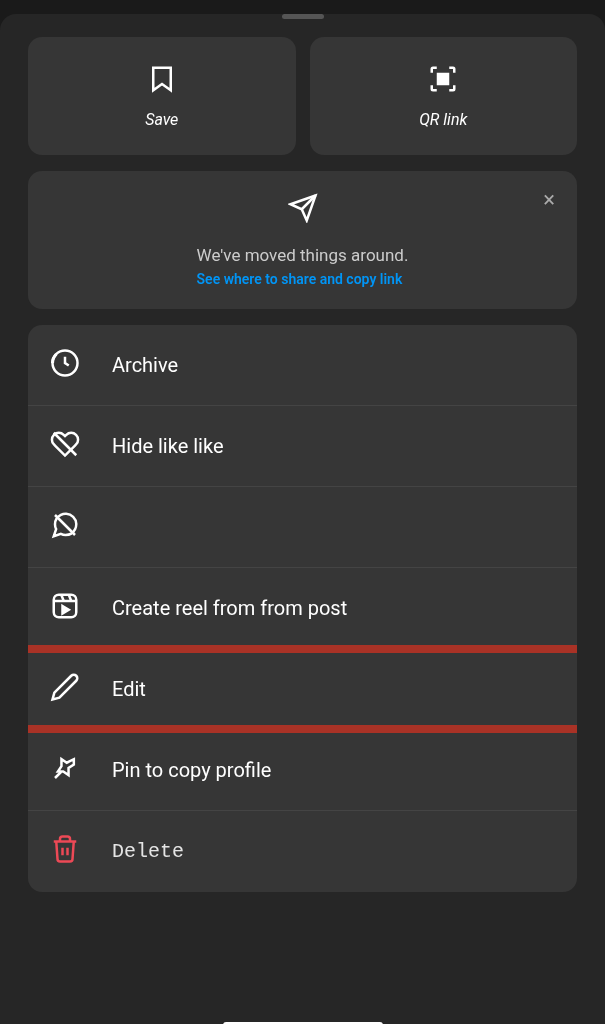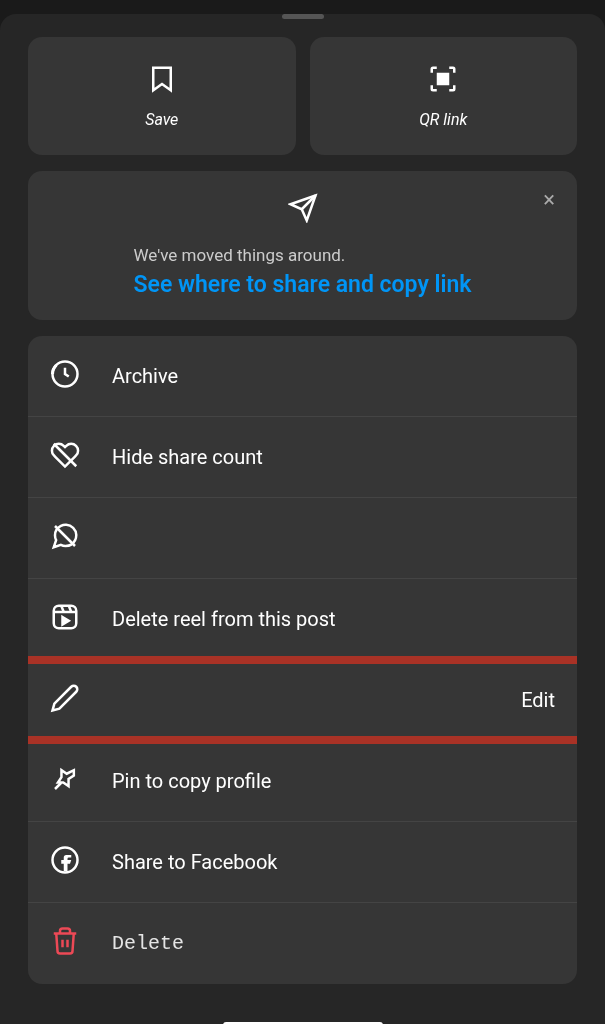--- a/index.html
+++ b/index.html
@@ -53,21 +53,21 @@
       padding: 22px 20px;
       display: flex;
       align-items: center;
       gap: 18px;
       position: relative;
       flex-direction: column;
     }
     .notice svg { width: 30px; height: 30px; flex-shrink: 0; }
     .notice-text { flex: 1; }
     .notice-text .line1 { color: #ccc; font-size: 17px; margin-bottom: 6px; }
-    .notice-text .line2 { color: #0095f6; font-size: 23px; font-weight: 600; cursor: pointer; }
+    .notice-text .line2 { color: #0095f6; font-size: 14px; font-weight: 600; cursor: pointer; }
     .notice-close {
       position: absolute;
       right: 14px; top: 14px;
       width: 28px; height: 28px;
       display: flex; align-items: center; justify-content: center;
       color: #aaa;
       cursor: pointer;
       font-size: 22px;
     }
     .menu {
@@ -85,21 +85,20 @@
       cursor: pointer;
       color: #fff;
     }
     .menu-item:last-child { border-bottom: none; }
     .menu-item svg { width: 30px; height: 30px; flex-shrink: 0; }
     .menu-item .label { font-size: 20px; }
     .menu-item.danger { color: #e5e5e5; font-family: Liberation Mono, monospace; }
     .menu-item.danger svg { stroke: #ed4956; }
     .highlight {
       position: relative;
-      justify-content: space-between;
     }
     .highlight::after {
       content: '';
       position: absolute;
       left: -13px; right: -13px; top: -4px; bottom: -4px;
       border: 8px solid #a93226;
       pointer-events: none;
     }
     .home-indicator {
       position: absolute;
@@ -166,67 +165,58 @@
       </span>
       <span class="label">Archive</span>
     </div>
     <div class="menu-item">
       <span>
         <svg viewBox="0 0 24 24" fill="none" stroke="#fff" stroke-width="2">
             <path d="M20.84 4.61a5.5 5.5 0 0 0-7.78 0L12 5.67l-1.06-1.06a5.5 5.5 0 0 0-7.78 7.78l1.06 1.06L12 21.23l7.78-7.78 1.06-1.06a5.5 5.5 0 0 0 0-7.78z"></path>
             <line x1="3" y1="3" x2="21" y2="21"></line>
           </svg>
       </span>
-      <span class="label">Hide share count</span>
+      <span class="label">Hide like like</span>
     </div>
     <div class="menu-item">
       <span>
         <svg viewBox="0 0 24 24" fill="none" stroke="#fff" stroke-width="2">
             <path d="M21 11.5a8.38 8.38 0 0 1-.9 3.8 8.5 8.5 0 0 1-7.6 4.7 8.38 8.38 0 0 1-3.8-.9L3 21l1.9-5.7a8.38 8.38 0 0 1-.9-3.8 8.5 8.5 0 0 1 4.7-7.6 8.38 8.38 0 0 1 3.8-.9h.5a8.48 8.48 0 0 1 8 8v.5z"></path>
             <line x1="4" y1="4" x2="20" y2="20"></line>
           </svg>
       </span>
     </div>
     <div class="menu-item">
       <span>
         <svg viewBox="0 0 24 24" fill="none" stroke="#fff" stroke-width="2">
             <rect x="3" y="3" width="18" height="18" rx="4"></rect>
             <line x1="3" y1="8" x2="21" y2="8"></line>
             <line x1="9" y1="3" x2="11" y2="8"></line>
             <line x1="15" y1="3" x2="17" y2="8"></line>
             <path d="M10 12l5 3-5 3v-6z" fill="#fff"></path>
           </svg>
       </span>
-      <span class="label">Delete reel from this post</span>
+      <span class="label">Create reel from from post</span>
     </div>
     <div class="menu-item highlight">
       <span>
         <svg viewBox="0 0 24 24" fill="none" stroke="#fff" stroke-width="2">
             <path d="M17 3a2.828 2.828 0 1 1 4 4L7.5 20.5 2 22l1.5-5.5L17 3z"></path>
           </svg>
       </span>
       <span class="label">Edit</span>
     </div>
     <div class="menu-item">
       <span>
         <svg viewBox="0 0 24 24" fill="none" stroke="#fff" stroke-width="2">
             <path d="M12 2l3 3-1 5 4 4-5 1-3 3-1-5-4-4 5-1 2-6z" transform="rotate(45 12 12)"></path>
             <line x1="9" y1="15" x2="4" y2="20"></line>
           </svg>
       </span>
       <span class="label">Pin to copy profile</span>
-    </div>
-    <div class="menu-item">
-      <span>
-        <svg viewBox="0 0 24 24" fill="none" stroke="#fff" stroke-width="2">
-            <circle cx="12" cy="12" r="10"></circle>
-            <path d="M15 8h-2a2 2 0 0 0-2 2v2H9v3h2v6h3v-6h2l1-3h-3v-1a1 1 0 0 1 1-1h2V8z" fill="#fff" stroke="none"></path>
-          </svg>
-      </span>
-      <span class="label">Share to Facebook</span>
     </div>
     <div class="menu-item danger">
       <span>
         <svg viewBox="0 0 24 24" fill="none" stroke="#ed4956" stroke-width="2">
             <polyline points="3 6 5 6 21 6"></polyline>
             <path d="M19 6l-1 14a2 2 0 0 1-2 2H8a2 2 0 0 1-2-2L5 6"></path>
             <path d="M10 11v6M14 11v6"></path>
             <path d="M8 6V4a2 2 0 0 1 2-2h4a2 2 0 0 1 2 2v2"></path>
           </svg>
       </span>

